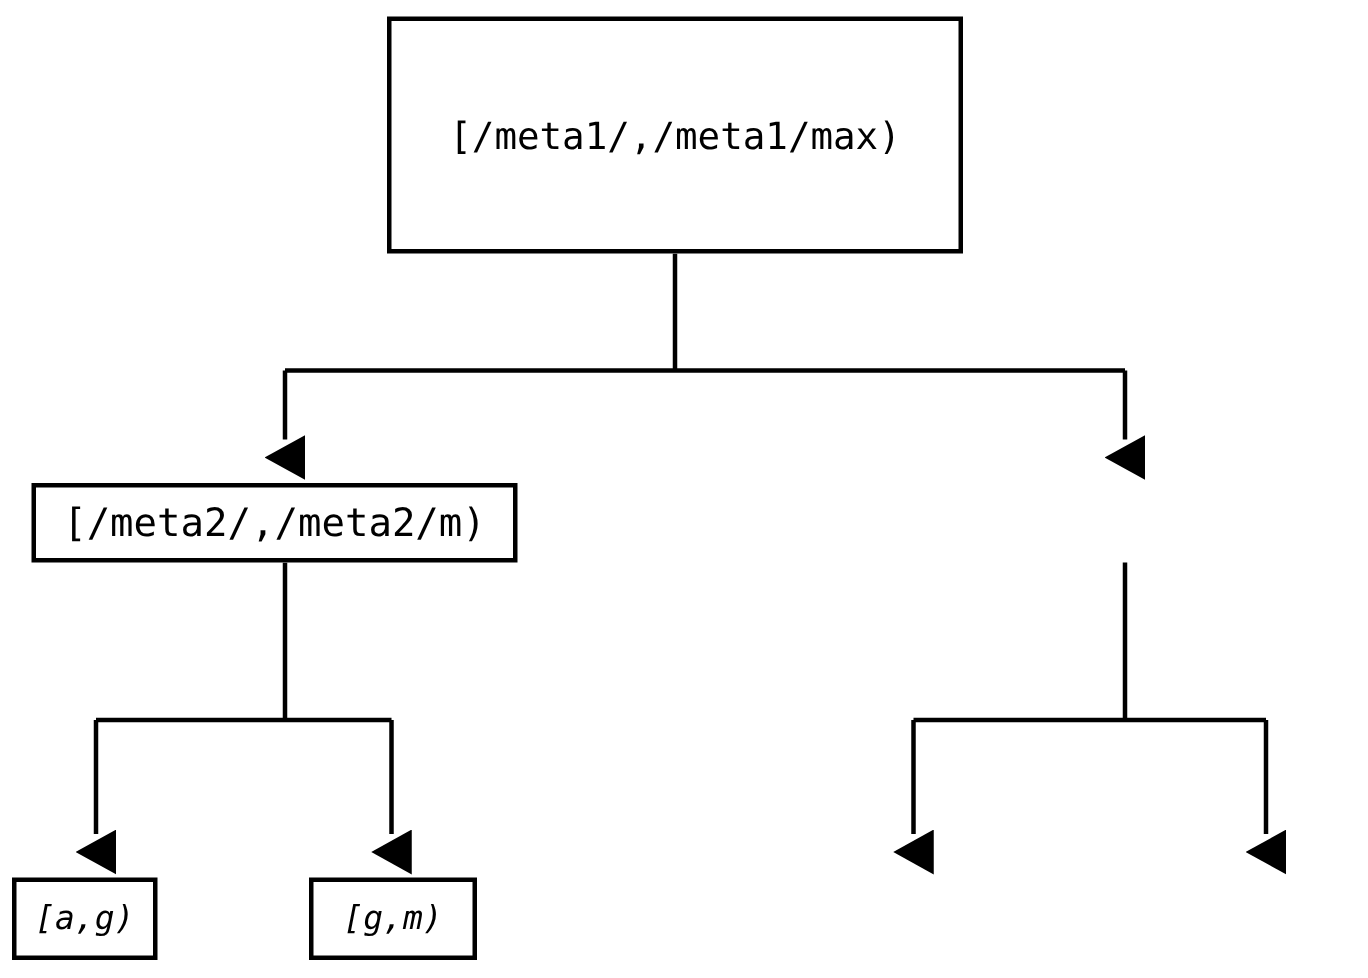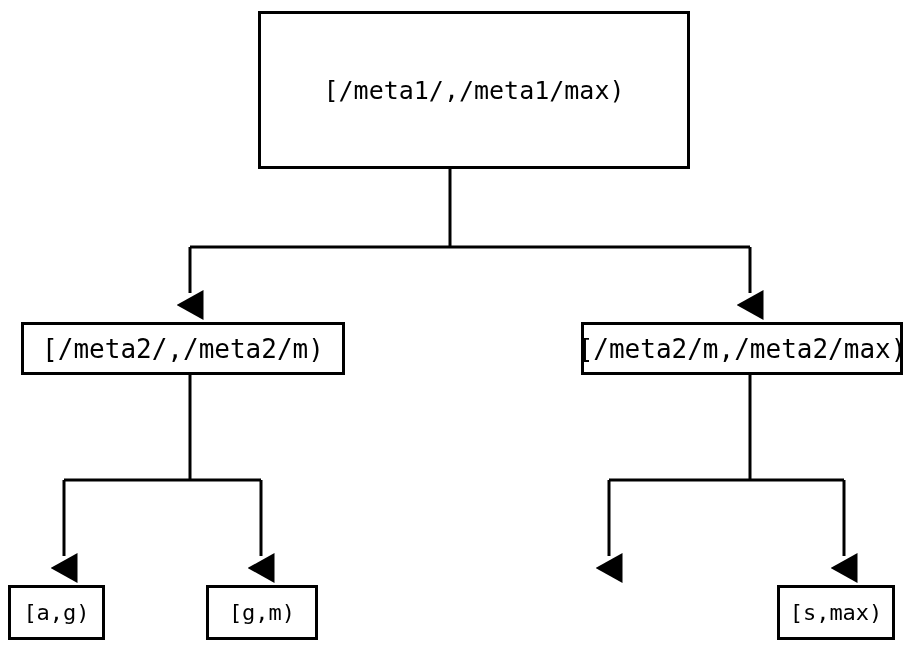--- a/index.html
+++ b/index.html
@@ -38,21 +38,21 @@
   .node-label {
     font-family: "DejaVu Sans Mono", "Liberation Mono", monospace;
     color: #000000;
     white-space: pre;
     letter-spacing: 0px;
     line-height: 1;
   }
   .node-root {
     left: 258px;
     top: 11px;
-    width: 432px;
+    width: 384px;
     height: 158px;
   }
   .node-root .node-label {
     font-size: 25px;
   }
   .node-mid-left {
     left: 21px;
     top: 322px;
     width: 324px;
     height: 53px;
@@ -63,20 +63,21 @@
     width: 322px;
     height: 53px;
   }
   .node-mid-left .node-label,
   .node-mid-right .node-label {
     font-size: 26px;
   }
   .node-leaf {
     top: 585px;
     height: 55px;
+    font-style: italic;
   }
   .node-leaf .node-label {
     font-size: 22px;
   }
   .node-leaf-1 { left: 8px;   width: 97px; }
   .node-leaf-2 { left: 206px; width: 112px; }
   .node-leaf-3 { left: 553px; width: 97px; }
   .node-leaf-4 { left: 777px; width: 118px; }
 </style>
 </head>
@@ -120,30 +121,24 @@
   </svg>
 
   <div class="node-box node-root">
     <span class="node-label">[/meta1/,/meta1/max)</span>
   </div>
 
   <div class="node-box node-mid-left">
     <span class="node-label">[/meta2/,/meta2/m)</span>
   </div>
 
-  <div class="node-box node-mid-right">
-    <span class="node-label">[/meta2/m,/meta2/max)</span>
-  </div>
 
   <div class="node-box node-leaf node-leaf-1">
     <span class="node-label">[a,g)</span>
   </div>
 
   <div class="node-box node-leaf node-leaf-2">
     <span class="node-label">[g,m)</span>
   </div>
 
 
-  <div class="node-box node-leaf node-leaf-4">
-    <span class="node-label">[s,max)</span>
-  </div>
 
 </div>
 
 </body></html>

